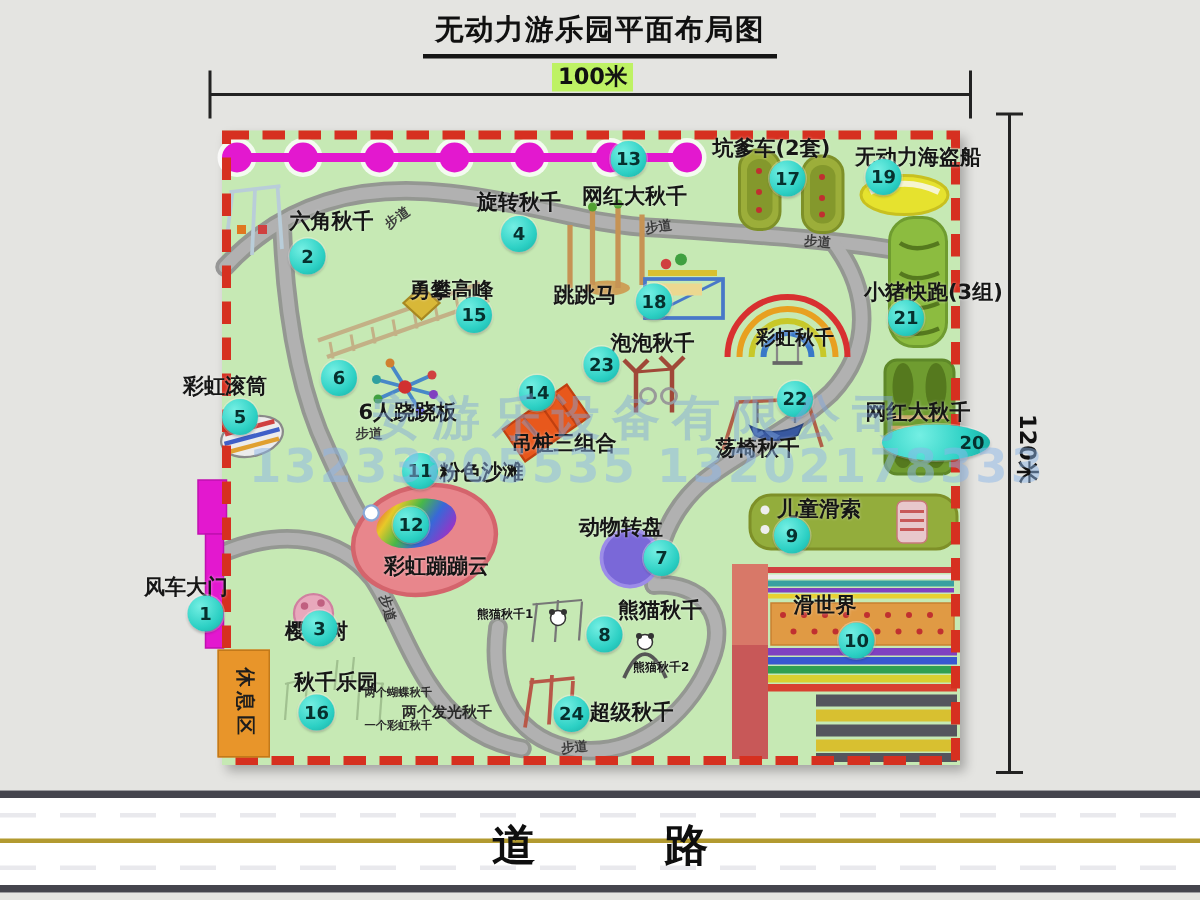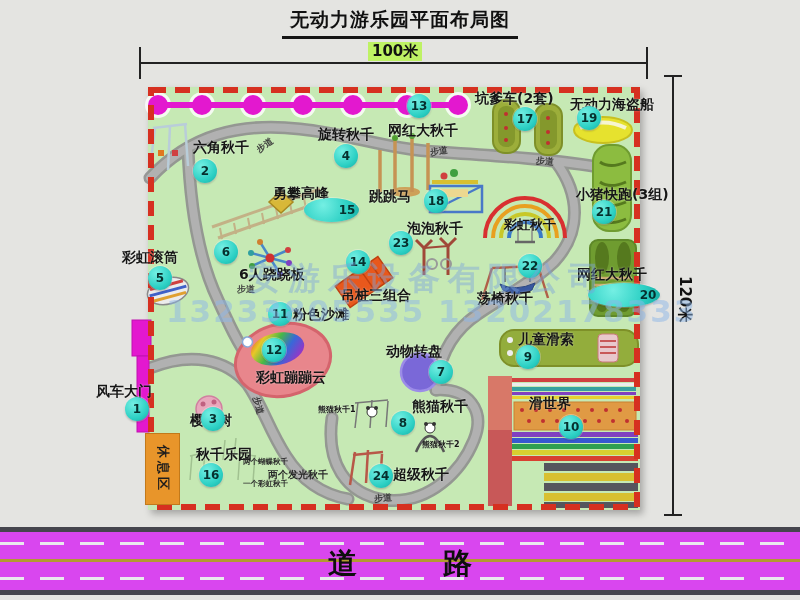--- a/index.html
+++ b/index.html
@@ -61,21 +61,21 @@
     color:rgba(125,165,220,0.45);letter-spacing:8px;white-space:nowrap;pointer-events:none;
   }
   .watermark-phone{
     position:absolute;left:166px;top:293px;font-size:31px;font-weight:700;
     color:rgba(140,182,232,0.5);letter-spacing:2px;white-space:nowrap;pointer-events:none;
   }
 
   
   .road{
     position:absolute;left:0;top:527px;width:800px;height:58px;
-    background:#d946ef;border-top:5px solid #45454d;border-bottom:5px solid #45454d;
+    background:#ffffff;border-top:5px solid #45454d;border-bottom:5px solid #45454d;
   }
   .road-dash{position:absolute;left:0;width:800px;height:3px;
     background:repeating-linear-gradient(90deg,#e9e9ed 0 24px,transparent 24px 40px);}
   .road-dash.top{top:10px;}
   .road-dash.bottom{bottom:10px;}
   .road-center{position:absolute;left:0;top:27px;width:800px;height:3px;background:#b29a30;}
   .road-label{
     position:absolute;left:0;top:12px;width:100%;text-align:center;
     font-size:29px;font-weight:700;color:#0e0e0e;letter-spacing:38px;text-indent:38px;
   }
@@ -430,21 +430,21 @@
       <div class="poi-marker" style="left: 559px; top: 415px;">10</div>
       <div class="poi-label" style="left: 293px; top: 306px;">粉色沙滩</div>
       <div class="poi-marker" style="left: 268px; top: 302px;">11</div>
       <div class="poi-label" style="left: 256px; top: 369px;">彩虹蹦蹦云</div>
       <div class="poi-marker" style="left: 262px; top: 338px;">12</div>
       <div class="poi-label" style="left: 388px; top: 122px;">网红大秋千</div>
       <div class="poi-marker" style="left: 407px; top: 94px;">13</div>
       <div class="poi-label" style="left: 341px; top: 287px;">吊桩三组合</div>
       <div class="poi-marker" style="left: 346px; top: 250px;">14</div>
       <div class="poi-label" style="left: 273px; top: 185px;">勇攀高峰</div>
-      <div class="poi-marker" style="left: 304px; top: 198px; padding-left: 31px;">15</div>
+      <div class="poi-marker" style="left: 304px; top: 198px;">15</div>
       <div class="poi-label" style="left: 196px; top: 446px;">秋千乐园</div>
       <div class="poi-marker" style="left: 199px; top: 463px;">16</div>
       <div class="poi-label" style="left: 475px; top: 90px;">坑爹车(2套)</div>
       <div class="poi-marker" style="left: 513px; top: 107px;">17</div>
       <div class="poi-label" style="left: 369px; top: 188px;">跳跳马</div>
       <div class="poi-marker" style="left: 424px; top: 189px;">18</div>
       <div class="poi-label" style="left: 570px; top: 96px;">无动力海盗船</div>
       <div class="poi-marker" style="left: 577px; top: 106px;">19</div>
       <div class="poi-label" style="left: 577px; top: 266px;">网红大秋千</div>
       <div class="poi-marker" style="left: 588px; top: 283px; padding-left: 48px;">20</div>

